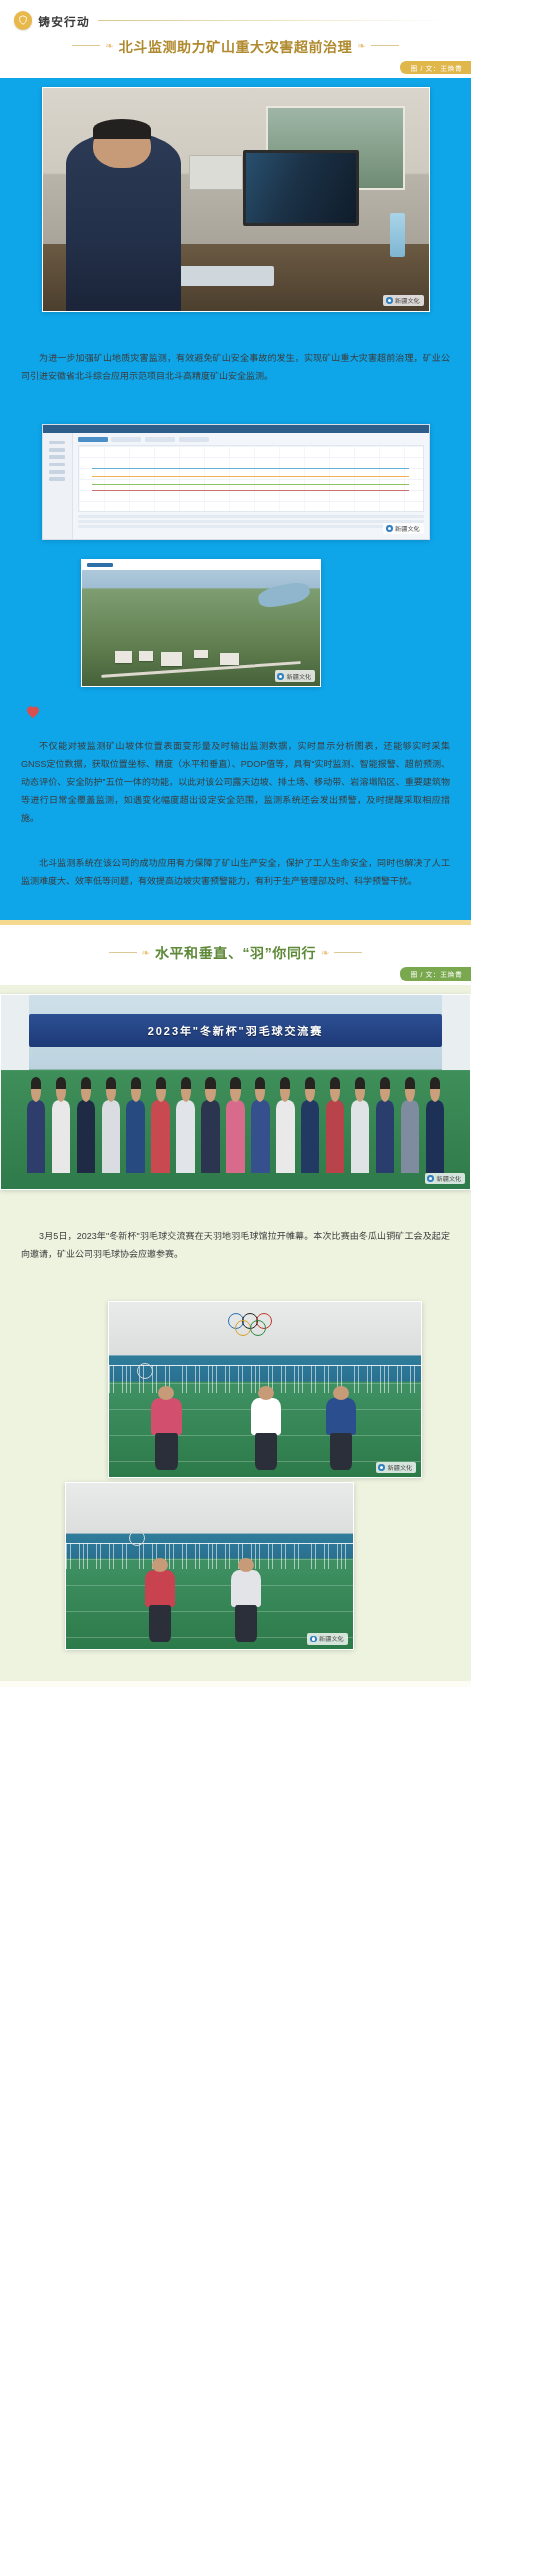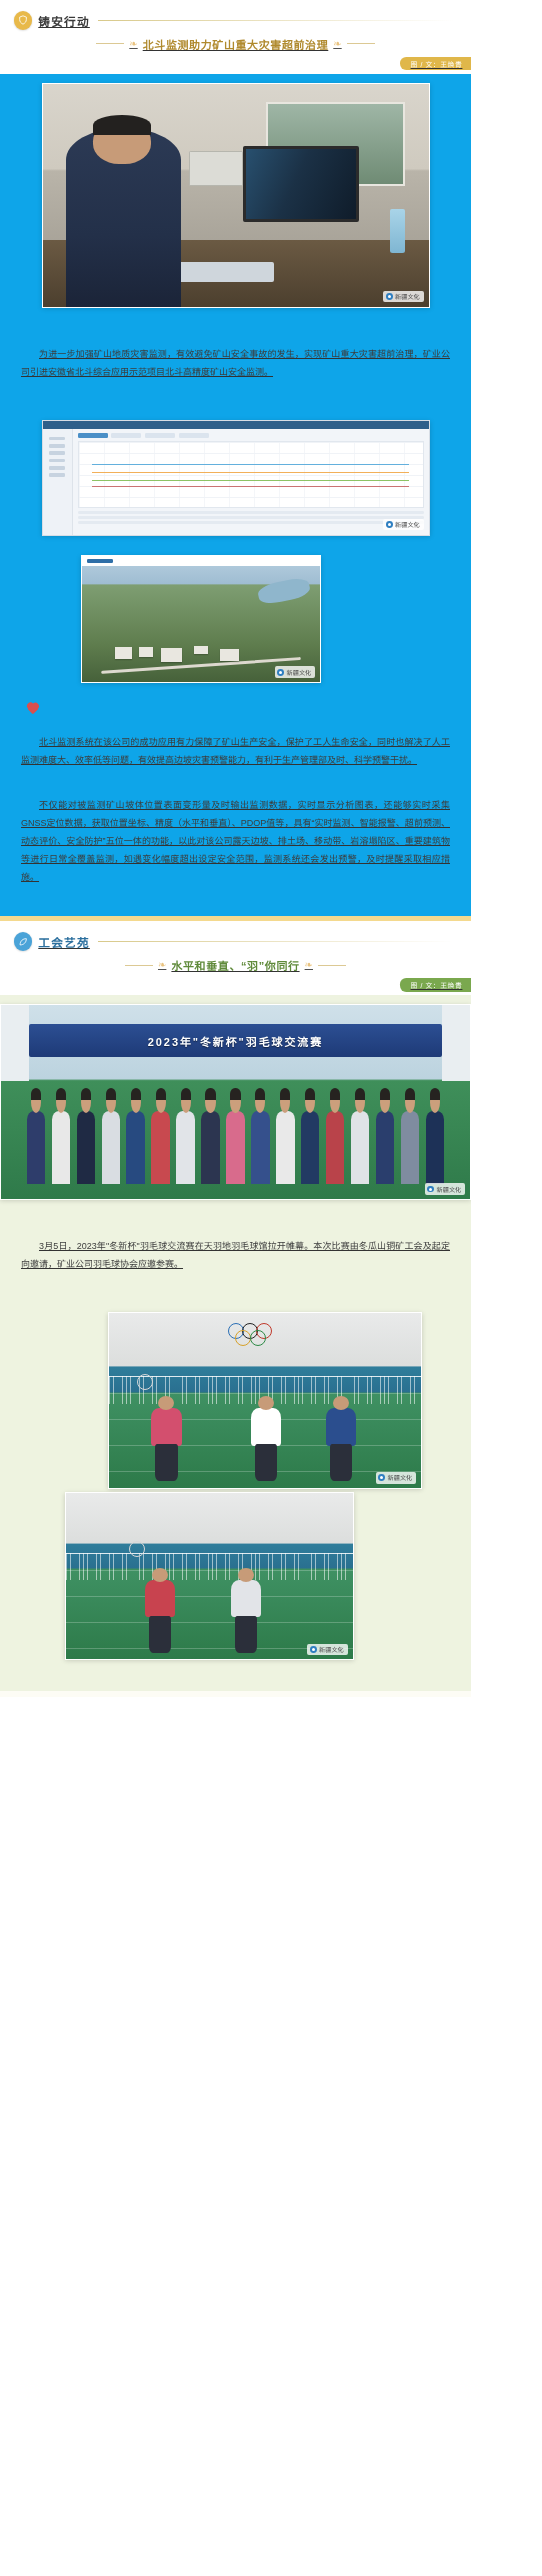--- a/index.html
+++ b/index.html
@@ -10,21 +10,20 @@
   body {
     width: 543px;
     font-family: "Liberation Sans", "DejaVu Sans", sans-serif;
     color: #333;
   }
   .page {
     width: 471px;
     position: relative;
     background: #fdfcf5;
     overflow: hidden;
-    text-decoration: underline;
   }
 
   
   .section-header {
     position: relative;
     padding: 11px 0 3.7px 0;
     background: #ffffff;
   }
   .sec-title-row {
     display: flex;
@@ -64,21 +63,21 @@
     margin-top: 6.2px;
     padding: 0 18.5px;
   }
   .sub-orn {
     color: #e6b96a;
     font-size: 10px;
     margin: 0 5px;
     opacity: .85;
   }
   .sec-sub {
-    font-size: 11px;
+    font-size: 14px;
     font-weight: bold;
     color: #b08a2e;
     letter-spacing: 0.6px;
   }
   .sec-sub.green { color: #5f8a3a; }
   .sub-line {
     width: 28px; height: 0.6px;
     background: #dcc994;
   }
 
@@ -496,36 +495,27 @@
       <div class="td-bld" style="left:58%;bottom:17%;width:8%;height:9%;"></div>
       <div class="wm">
         <span class="wm-dot"></span>
         <span>新疆文化</span>
       </div>
     </div>
   </div>
 
   <div class="band cream">
     <div class="heart"></div>
+    <p class="textblock">不仅能对被监测矿山坡体位置表面变形量及时输出监测数据，实时显示分析图表，还能够实时采集GNSS定位数据，获取位置坐标、精度（水平和垂直）、PDOP值等，具有“实时监测、智能报警、超前预测、动态评价、安全防护”五位一体的功能，以此对该公司露天边坡、排土场、移动带、岩溶塌陷区、重要建筑物等进行日常全覆盖监测，如遇变化幅度超出设定安全范围，监测系统还会发出预警，及时提醒采取相应措施。</p>
     <p class="textblock">北斗监测系统在该公司的成功应用有力保障了矿山生产安全，保护了工人生命安全，同时也解决了人工监测难度大、效率低等问题，有效提高边坡灾害预警能力，有利于生产管理部及时、科学预警干扰。</p>
-    <p class="textblock">不仅能对被监测矿山坡体位置表面变形量及时输出监测数据，实时显示分析图表，还能够实时采集GNSS定位数据，获取位置坐标、精度（水平和垂直）、PDOP值等，具有“实时监测、智能报警、超前预测、动态评价、安全防护”五位一体的功能，以此对该公司露天边坡、排土场、移动带、岩溶塌陷区、重要建筑物等进行日常全覆盖监测，如遇变化幅度超出设定安全范围，监测系统还会发出预警，及时提醒采取相应措施。</p>
   </div>
 
   <div class="edge-band"></div>
 
   <div class="section-header">
-    <div class="sec-title-row">
-      <div class="sec-badge blue">
-        <svg width="10" height="10" viewBox="0 0 24 24" aria-hidden="true">
-          <path d="M5 19 C5 9 12 4 20 4 C20 13 14 19 5 19 Z" fill="none" stroke="#fff" stroke-width="2"></path>
-        </svg>
-      </div>
-      <div class="sec-title blue">工会艺苑</div>
-      <div class="sec-rule"></div>
-    </div>
     <div class="sec-sub-row">
       <span class="sub-line"></span>
       <span class="sub-orn">❧</span>
       <span class="sec-sub green">水平和垂直、“羽”你同行</span>
       <span class="sub-orn">❧</span>
       <span class="sub-line"></span>
     </div>
     <div class="credit-bar">
       <span class="credit-tag green">图 / 文：王焕青</span>
     </div>

